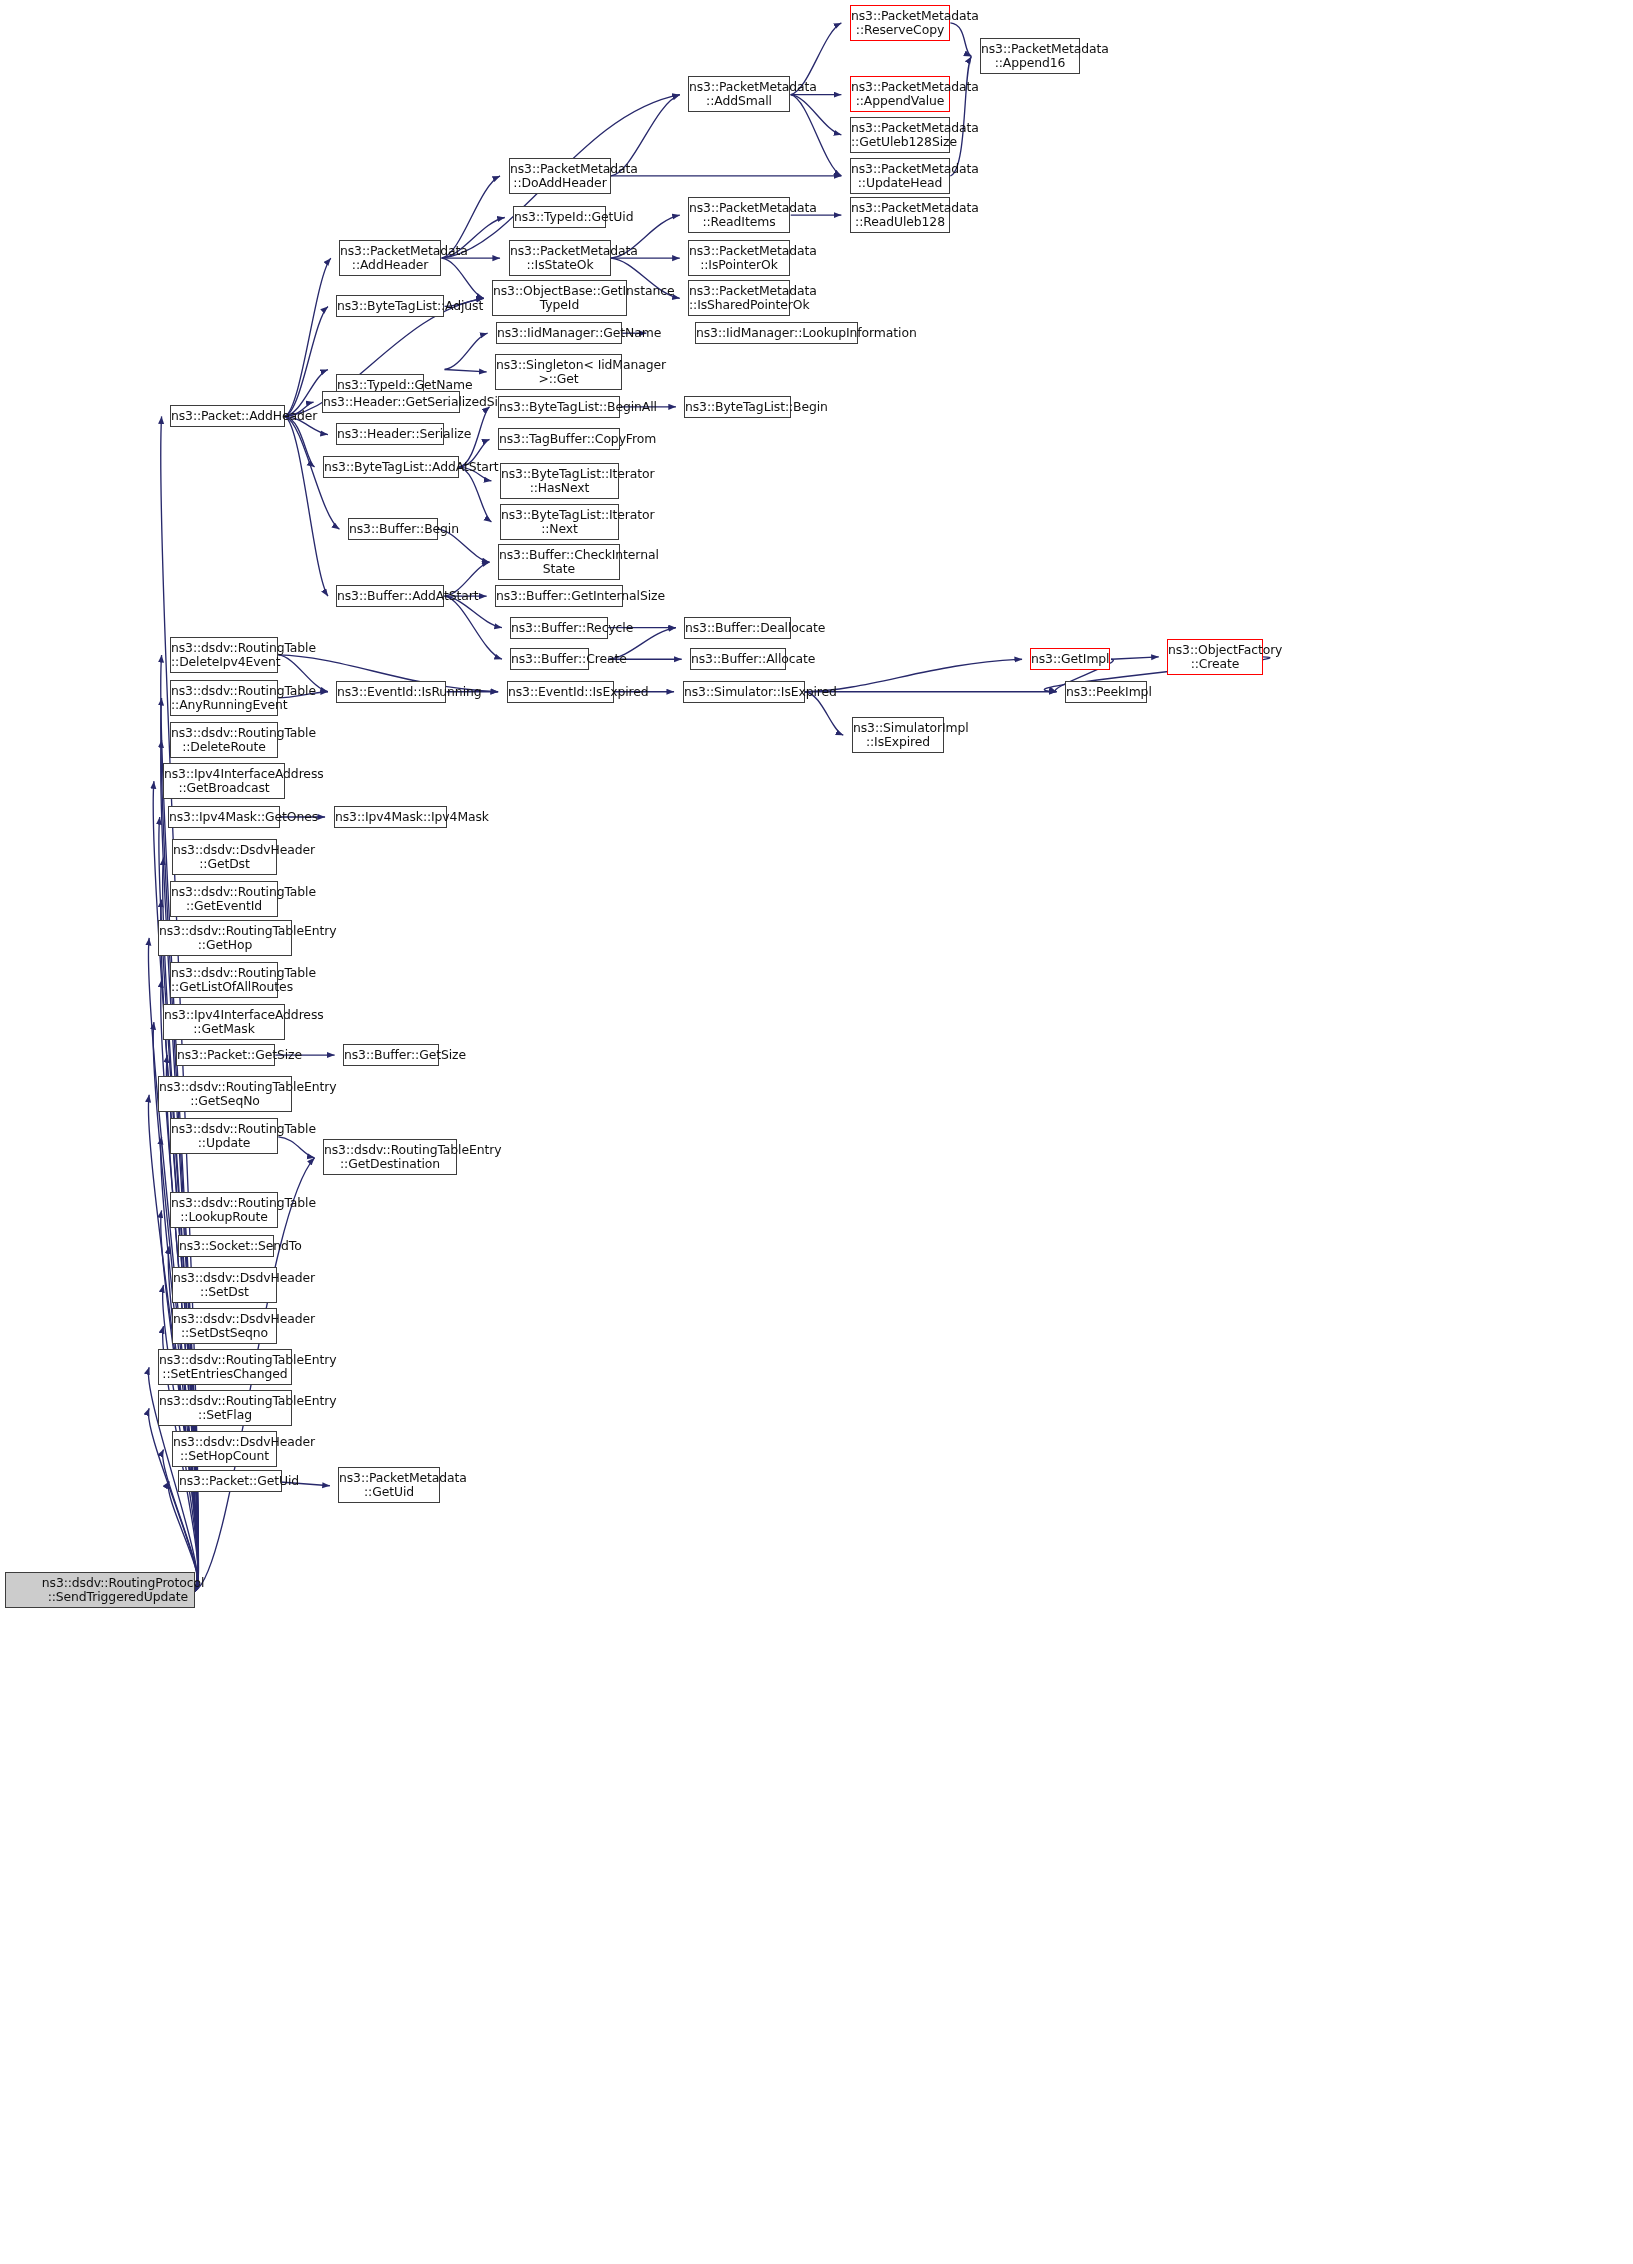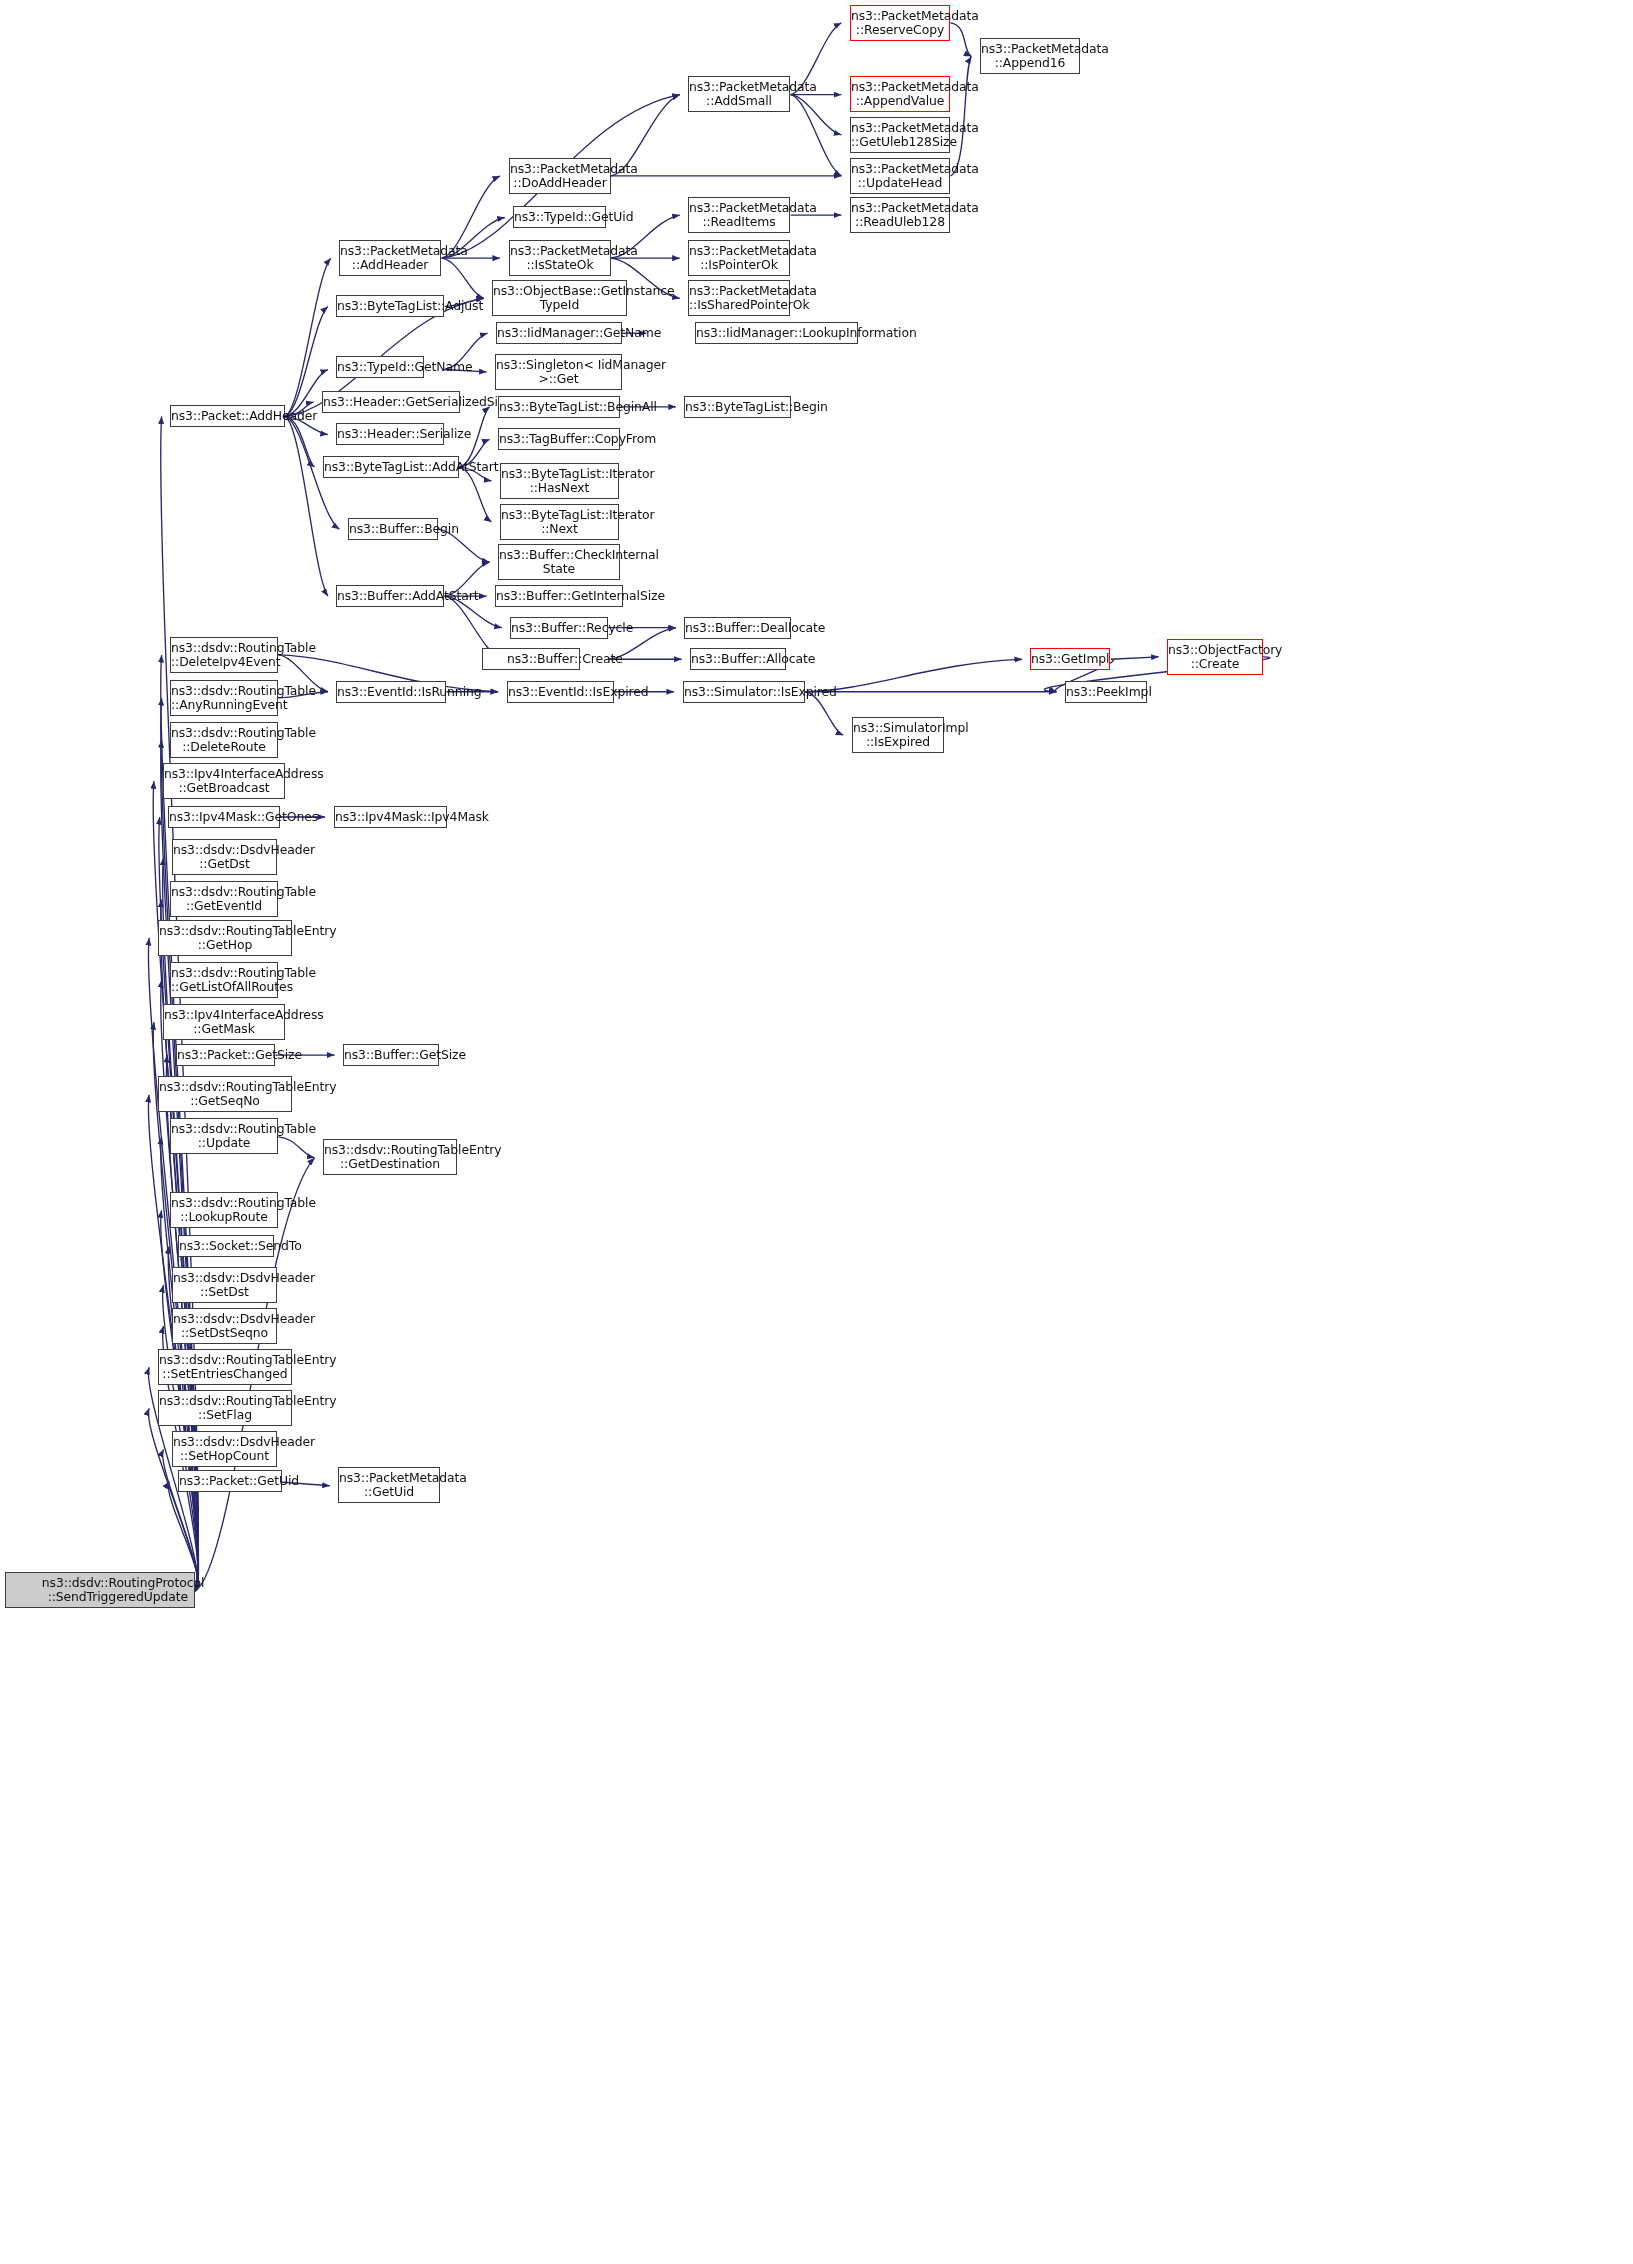--- a/index.html
+++ b/index.html
@@ -169,21 +169,21 @@
       <div class="node" style="left: 158px; top: 1349px; width: 134px; height: 36px;"><span>ns3::dsdv::RoutingTableEntry
 ::SetEntriesChanged</span></div>
       <div class="node" style="left: 158px; top: 1390px; width: 134px; height: 36px;"><span>ns3::dsdv::RoutingTableEntry
 ::SetFlag</span></div>
       <div class="node" style="left: 172px; top: 1431px; width: 105px; height: 36px;"><span>ns3::dsdv::DsdvHeader
 ::SetHopCount</span></div>
       <div class="node" style="left: 178px; top: 1470px; width: 104px; height: 22px;"><span>ns3::Packet::GetUid</span></div>
       <div class="node" style="left: 339px; top: 240px; width: 102px; height: 36px;"><span>ns3::PacketMetadata
 ::AddHeader</span></div>
       <div class="node" style="left: 336px; top: 295px; width: 108px; height: 22px;"><span>ns3::ByteTagList::Adjust</span></div>
-      <div class="node" style="left: 336px; top: 356px; width: 88px; height: 22px;"><span>ns3::TypeId::GetName</span></div>
+      <div class="node" style="left: 336px; top: 374px; width: 88px; height: 22px;"><span>ns3::TypeId::GetName</span></div>
       <div class="node" style="left: 322px; top: 391px; width: 138px; height: 22px;"><span>ns3::Header::GetSerializedSize</span></div>
       <div class="node" style="left: 336px; top: 423px; width: 108px; height: 22px;"><span>ns3::Header::Serialize</span></div>
       <div class="node" style="left: 323px; top: 456px; width: 136px; height: 22px;"><span>ns3::ByteTagList::AddAtStart</span></div>
       <div class="node" style="left: 348px; top: 518px; width: 90px; height: 22px;"><span>ns3::Buffer::Begin</span></div>
       <div class="node" style="left: 336px; top: 585px; width: 108px; height: 22px;"><span>ns3::Buffer::AddAtStart</span></div>
       <div class="node" style="left: 336px; top: 681px; width: 110px; height: 22px;"><span>ns3::EventId::IsRunning</span></div>
       <div class="node" style="left: 334px; top: 806px; width: 113px; height: 22px;"><span>ns3::Ipv4Mask::Ipv4Mask</span></div>
       <div class="node" style="left: 343px; top: 1044px; width: 96px; height: 22px;"><span>ns3::Buffer::GetSize</span></div>
       <div class="node" style="left: 323px; top: 1139px; width: 134px; height: 36px;"><span>ns3::dsdv::RoutingTableEntry
 ::GetDestination</span></div>
@@ -202,21 +202,21 @@
       <div class="node" style="left: 498px; top: 396px; width: 122px; height: 22px;"><span>ns3::ByteTagList::BeginAll</span></div>
       <div class="node" style="left: 498px; top: 428px; width: 122px; height: 22px;"><span>ns3::TagBuffer::CopyFrom</span></div>
       <div class="node" style="left: 500px; top: 463px; width: 119px; height: 36px;"><span>ns3::ByteTagList::Iterator
 ::HasNext</span></div>
       <div class="node" style="left: 500px; top: 504px; width: 119px; height: 36px;"><span>ns3::ByteTagList::Iterator
 ::Next</span></div>
       <div class="node" style="left: 498px; top: 544px; width: 122px; height: 36px;"><span>ns3::Buffer::CheckInternal
 State</span></div>
       <div class="node" style="left: 495px; top: 585px; width: 128px; height: 22px;"><span>ns3::Buffer::GetInternalSize</span></div>
       <div class="node" style="left: 510px; top: 617px; width: 98px; height: 22px;"><span>ns3::Buffer::Recycle</span></div>
-      <div class="node" style="left: 482px; top: 648px; width: 98px; height: 22px; padding-left: 24px;"><span>ns3::Buffer::Create</span></div>
+      <div class="node" style="left: 510px; top: 648px; width: 79px; height: 22px;"><span>ns3::Buffer::Create</span></div>
       <div class="node" style="left: 507px; top: 681px; width: 107px; height: 22px;"><span>ns3::EventId::IsExpired</span></div>
       <div class="node" style="left: 688px; top: 76px; width: 102px; height: 36px;"><span>ns3::PacketMetadata
 ::AddSmall</span></div>
       <div class="node" style="left: 688px; top: 197px; width: 102px; height: 36px;"><span>ns3::PacketMetadata
 ::ReadItems</span></div>
       <div class="node" style="left: 688px; top: 240px; width: 102px; height: 36px;"><span>ns3::PacketMetadata
 ::IsPointerOk</span></div>
       <div class="node" style="left: 688px; top: 280px; width: 102px; height: 36px;"><span>ns3::PacketMetadata
 ::IsSharedPointerOk</span></div>
       <div class="node" style="left: 655px; top: 322px; width: 163px; height: 22px; margin-left: 40px;"><span>ns3::IidManager::LookupInformation</span></div>

